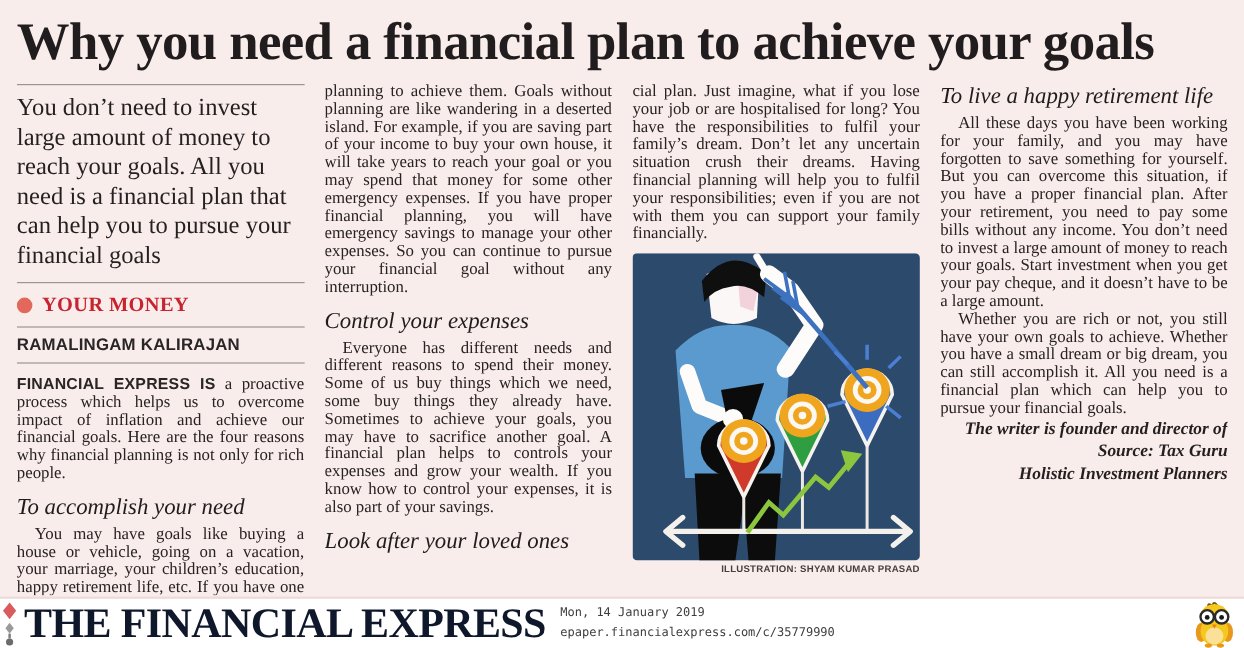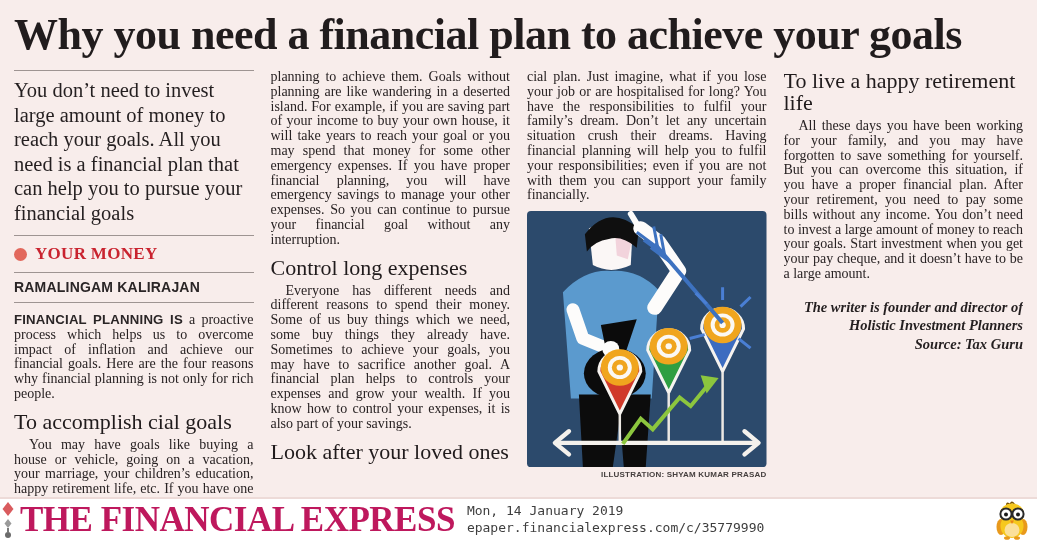--- a/index.html
+++ b/index.html
@@ -35,46 +35,47 @@
   .body-text {
     font-size:14px; line-height:14.8px; text-align:justify; color:#282223;
   }
   .body-text.indent { text-indent:15px; }
   .intro { margin-top:10px; }
   .lead-in {
     font-family:"Liberation Sans", sans-serif; font-weight:bold;
     font-size:13.2px; letter-spacing:0.2px; color:#2a2526;
   }
   .subhead {
-    font-size:22px; line-height:22px; font-weight:normal; color:#201b1c;
+    font-size:19px; line-height:22px; font-weight:normal; color:#201b1c;
     margin:9px 0 5px 0;
+    font-style:italic;
   }
   .subhead.first { margin-top:0; }
   .illus-wrap { margin-top:8px; }
   .illus-svg { display:block; width:100%; height:256px; }
   .illus-caption {
     font-family:"Liberation Sans", sans-serif; font-weight:bold;
     font-size:8px; letter-spacing:0.2px; color:#46403f; text-align:right; margin-top:3px;
   }
   .byline {
-    margin-top:16px; text-align:right; font-style:italic; font-weight:600;
+    text-align:right; font-style:italic; font-weight:600;
     font-size:14.5px; line-height:18.5px; color:#241f20;
   }
   .footer {
     position:absolute; left:0; bottom:0; width:1037px; height:43px;
     background:#ffffff; border-top:2px solid #eddbd8;
     display:flex; align-items:center; padding:0 6px 0 1px;
   }
   .masthead {
     font-family:"Liberation Serif", serif; font-weight:bold; font-size:35px;
-    line-height:41px; color:#be185d; letter-spacing:-0.5px; white-space:nowrap; margin-left:4px;
+    line-height:41px; color:#0f172a; letter-spacing:-0.5px; white-space:nowrap; margin-left:4px;
   }
   .footer-meta {
     margin-left:12px; font-family:"DejaVu Sans Mono", monospace;
-    font-size:13px; line-height:16.5px; color:#3e3e3e; white-space:nowrap;
+    font-size:10px; line-height:16.5px; color:#3e3e3e; white-space:nowrap;
   }
   .owl { margin-left:auto; }
 </style>
 </head>
 <body>
 
 <div class="page">
 
   <h1 class="headline">Why you need a financial plan to achieve your goals</h1>
 
@@ -84,28 +85,28 @@
       <hr class="rule">
       <div class="standfirst">You don’t need to invest large amount of money to reach your goals. All you need is a financial plan that can help you to pursue your financial goals</div>
       <hr class="rule">
       <div class="kicker-row">
         <span class="kicker-bullet"></span>
         <span class="kicker-label">YOUR MONEY</span>
       </div>
       <hr class="rule">
       <div class="author">RAMALINGAM KALIRAJAN</div>
       <hr class="rule">
-      <p class="body-text intro"><span class="lead-in">FINANCIAL PLANNING IS</span><span> a proactive process which helps us to overcome impact of inflation and achieve our financial goals. Here are the four reasons why financial planning is not only for rich people.</span></p>
-      <h2 class="subhead">To accomplish cial goals</h2>
+      <p class="body-text intro"><span class="lead-in">FINANCIAL EXPRESS IS</span><span> a proactive process which helps us to overcome impact of inflation and achieve our financial goals. Here are the four reasons why financial planning is not only for rich people.</span></p>
+      <h2 class="subhead">To accomplish your need</h2>
       <p class="body-text indent">You may have goals like buying a house or vehicle, going on a vacation, your marriage, your children’s education, happy retirement life, etc. If you have one of these financial goals to achieve, you need proper</p>
     </div>
 
     <div class="col">
       <p class="body-text">planning to achieve them. Goals without planning are like wandering in a deserted island. For example, if you are saving part of your income to buy your own house, it will take years to reach your goal or you may spend that money for some other emergency expenses. If you have proper financial planning, you will have emergency savings to manage your other expenses. So you can continue to pursue your financial goal without any interruption.</p>
-      <h2 class="subhead">Control long expenses</h2>
+      <h2 class="subhead">Control your expenses</h2>
       <p class="body-text indent">Everyone has different needs and different reasons to spend their money. Some of us buy things which we need, some buy things they already have. Sometimes to achieve your goals, you may have to sacrifice another goal. A financial plan helps to controls your expenses and grow your wealth. If you know how to control your expenses, it is also part of your savings.</p>
       <h2 class="subhead">Look after your loved ones</h2>
     </div>
 
     <div class="col">
       <p class="body-text">cial plan. Just imagine, what if you lose your job or are hospitalised for long? You have the responsibilities to fulfil your family’s dream. Don’t let any uncertain situation crush their dreams. Having financial planning will help you to fulfil your responsibilities; even if you are not with them you can support your family financially.</p>
       <div class="illus-wrap">
         <svg class="illus-svg" viewBox="0 0 240 265" preserveAspectRatio="none">
           <rect x="0" y="0" width="240" height="265" rx="4" fill="#2c4a6c"></rect>
 
@@ -164,24 +165,25 @@
           <path d="M131,38 L110,22 M138,46 L117,30 M145,54 L124,38 M131,38 L127,16 M138,46 L134,24" stroke="#3d72c0" stroke-width="3" fill="none"></path>
           <path d="M180,96 L169,85 M214,99 L224,89 M178,128 L163,132 M212,132 L224,142 M196,92 L196,79" stroke="#4a7fd4" stroke-width="3" fill="none"></path>
         </svg>
         <div class="illus-caption">ILLUSTRATION: SHYAM KUMAR PRASAD</div>
       </div>
     </div>
 
     <div class="col">
       <h2 class="subhead first">To live a happy retirement life</h2>
       <p class="body-text indent">All these days you have been working for your family, and you may have forgotten to save something for yourself. But you can overcome this situation, if you have a proper financial plan. After your retirement, you need to pay some bills without any income. You don’t need to invest a large amount of money to reach your goals. Start investment when you get your pay cheque, and it doesn’t have to be a large amount.</p>
+      <p class="body-text indent">Whether you are rich or not, you still have your own goals to achieve. Whether you have a small dream or big dream, you can still accomplish it. All you need is a financial plan which can help you to pursue your financial goals.</p>
       <div class="byline">
         <div>The writer is founder and director of</div>
+        <div>Source: Tax Guru</div>
         <div>Holistic Investment Planners</div>
-        <div>Source: Tax Guru</div>
       </div>
     </div>
   </div>
 
   <div class="footer">
     <svg width="15" height="40" viewBox="0 0 15 40">
       <polygon points="7,2 12.5,9 7,16 1.5,9" fill="#d95b5e"></polygon>
       <polygon points="7,19 10.5,23.5 7,28 3.5,23.5" fill="#9a9a9a"></polygon>
       <rect x="6" y="28" width="2" height="4" fill="#7a7a7a"></rect>
       <circle cx="7" cy="35" r="3" fill="#6b6b6b"></circle>

